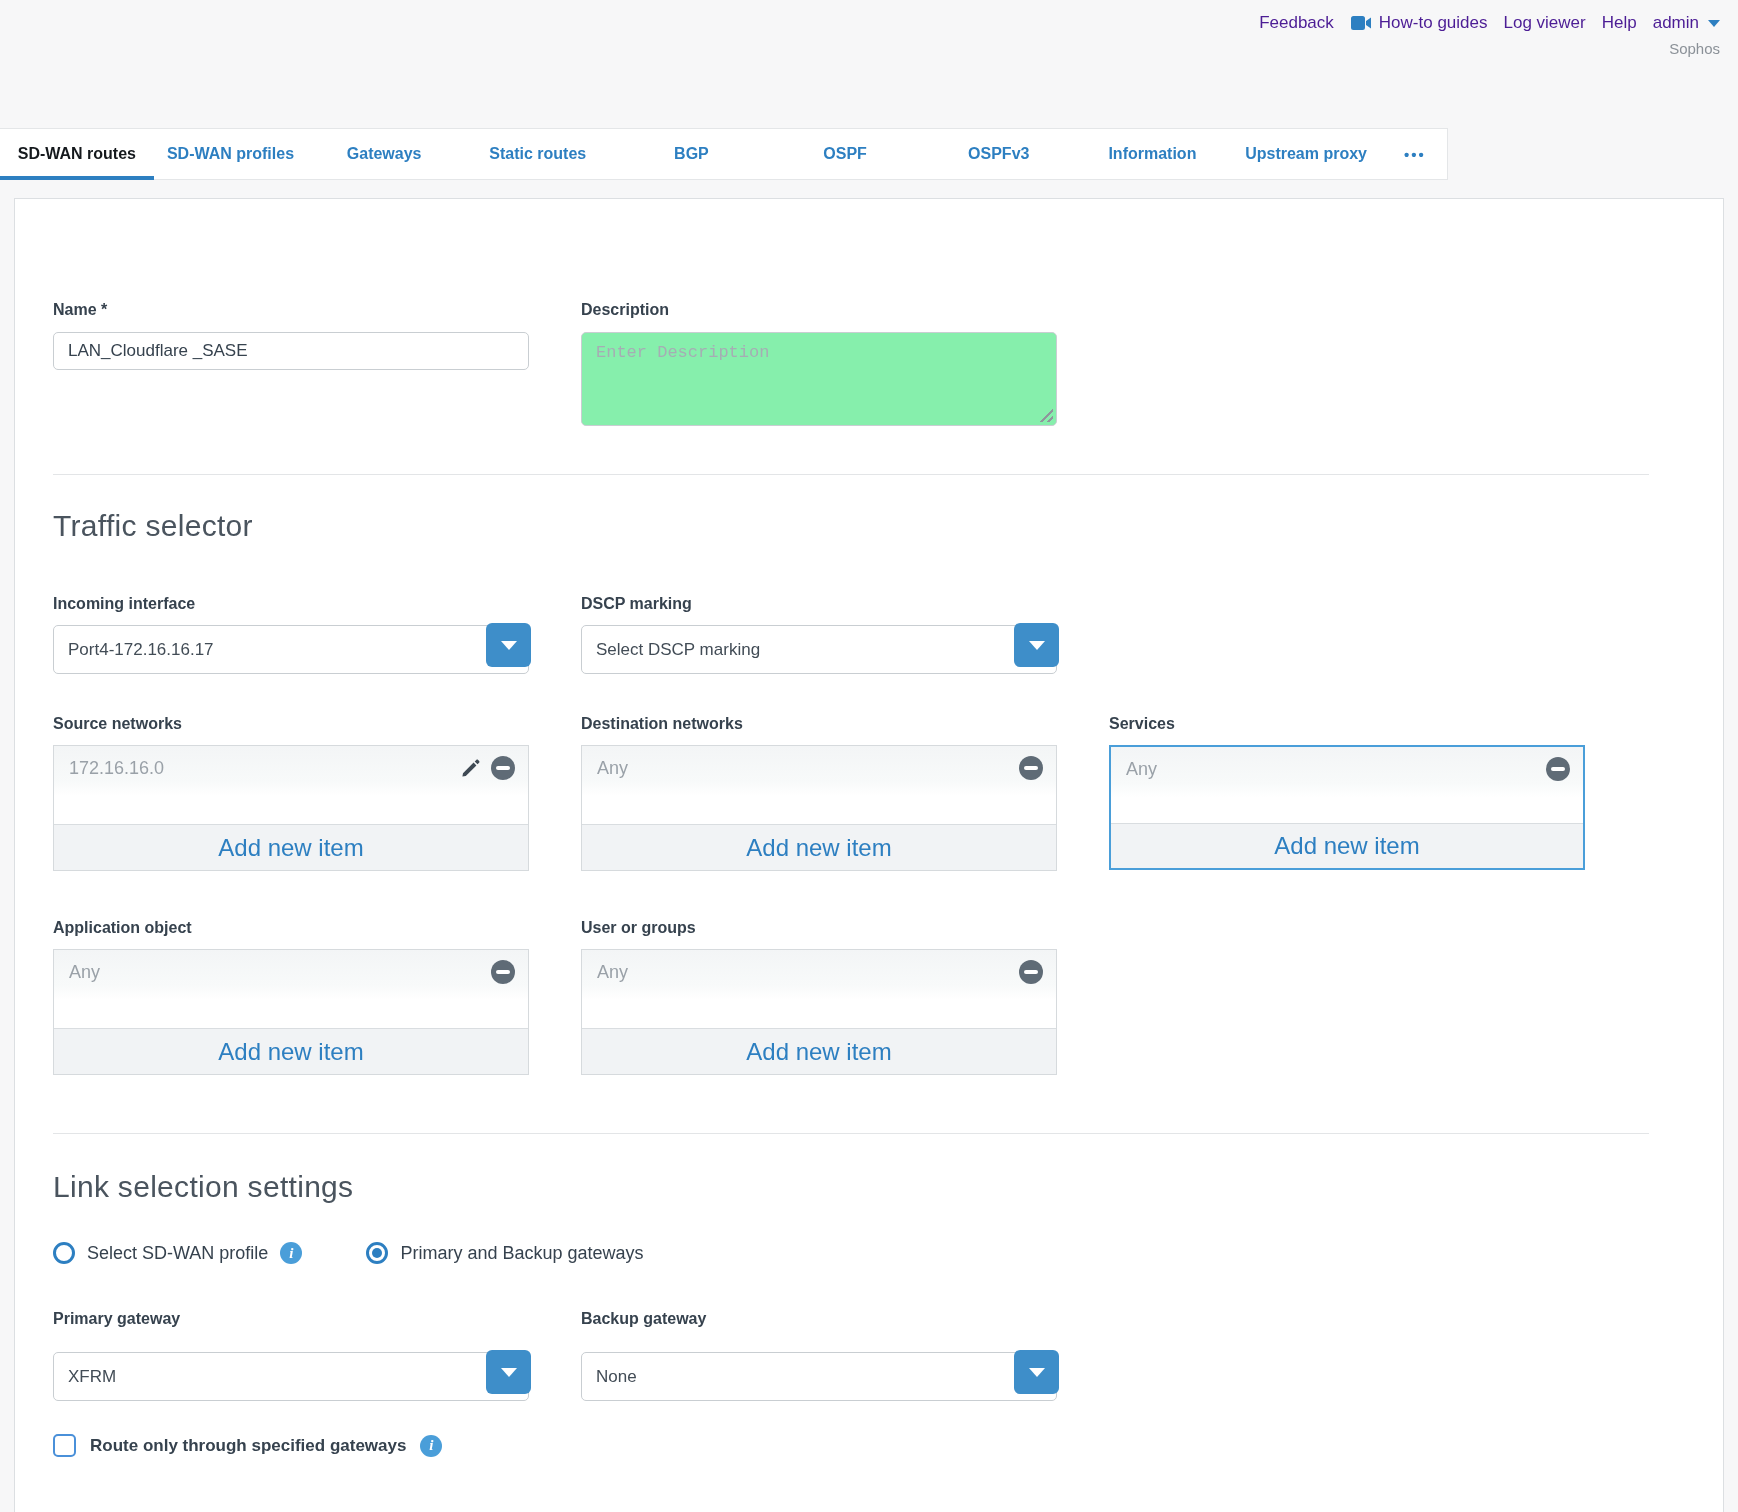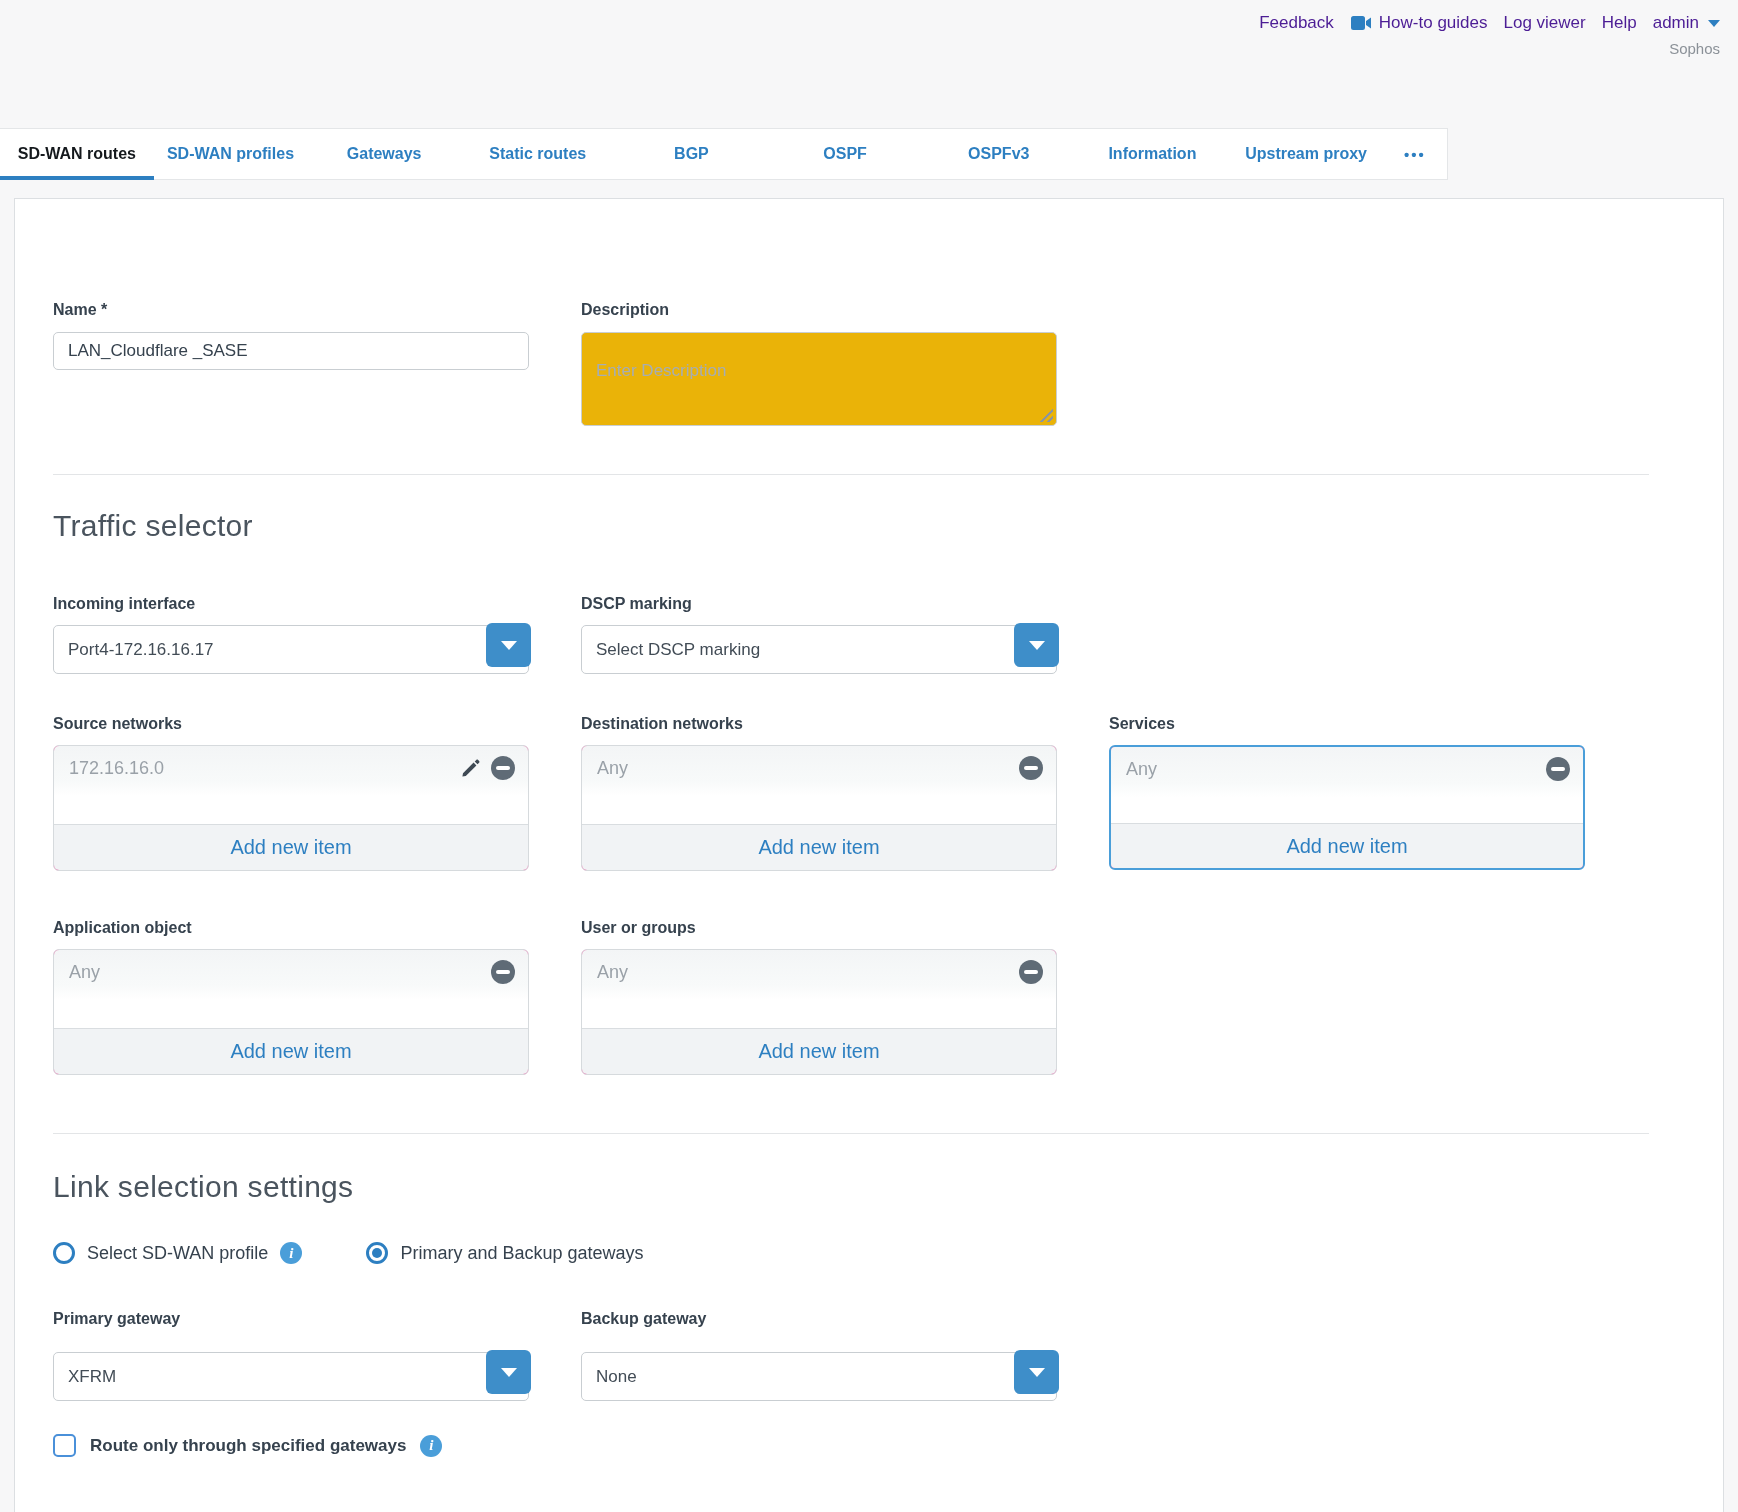--- a/index.html
+++ b/index.html
@@ -31,48 +31,48 @@
   .card { margin: 18px 14px 16px 14px; background: #fff; border: 1px solid #dcdfe2; padding: 102px 38px 150px 38px; min-height: 1296px; }
 
   .grid { display: flex; gap: 52px; }
   .col { width: 476px; }
 
   .field-label { font-size: 16px; font-weight: 700; color:#36424e; margin-bottom: 13px; }
 
   .text-input { width: 100%; height: 38px; border: 1px solid #c9ced2; border-radius: 5px; font-size: 17px; padding: 0 14px; color:#36424e; font-family:"Liberation Sans", sans-serif; outline:none; background:#fff; }
 
   .textarea-wrap { position: relative; width: 100%; }
-  .textarea { width: 100%; height: 94px; border: 1px solid #c9ced2; border-radius: 5px; font-size: 17px; padding: 28px 14px; color:#36424e; font-family:Liberation Sans, sans-serif; resize: none; outline:none; background:#eab308; }
+  .textarea { width: 100%; height: 94px; border: 1px solid #c9ced2; border-radius: 5px; font-size: 17px; padding: 10px 14px; color:#36424e; font-family:Liberation Mono, monospace; resize: none; outline:none; background:#86efac; }
   .textarea::placeholder { color: #a6adb4; }
   .resize-grip { position:absolute; right:4px; bottom:8px; width:16px; height:16px;
     background: repeating-linear-gradient(135deg, transparent 0 3px, #8f969c 3px 5px);
     clip-path: polygon(100% 0, 100% 100%, 0 100%); cursor: nwse-resize; }
 
   .divider { height: 1px; background: #e3e5e7; margin: 44px 36px 0 0; }
 
   .section-heading { font-size: 30px; font-weight: 400; color: #4a545e; letter-spacing: .3px; }
 
   
   .select { position: relative; width: 100%; height: 40px; }
   .select-box { height: 49px; border: 1px solid #c9ced2; border-radius: 5px; display:flex; align-items:center; padding: 0 56px 0 14px; font-size: 17px; color:#424c56; background:#fff; }
   .select-btn { position:absolute; right:-2px; top:-2px; width:45px; height:44px; background:#3e8ec9; border:none; border-radius:6px; display:flex; align-items:center; justify-content:center; cursor:pointer; }
   .caret-down { width:0; height:0; border-left:8px solid transparent; border-right:8px solid transparent; border-top:9px solid #fff; }
 
   
-  .listbox { border: 1px solid #d6dadd; border-radius: 6px; overflow: hidden; background: #ec4899; }
+  .listbox { border: 1px solid #d6dadd; border-radius: 0; overflow: hidden; background: #ec4899; }
   .listbox.focused { border: 2px solid #4a9ed9; }
   .list-area { height: 78px; background: linear-gradient(180deg, #f3f5f6 0px, #f8fafa 36px, #ffffff 50px); }
   .listbox.focused .list-area { height: 76px; }
   .list-item { height: 44px; display:flex; align-items:center; padding: 0 13px 0 15px; font-size: 18px; color: #9aa1a8; }
   .item-icons { margin-left:auto; display:flex; align-items:center; gap: 9px; }
   .minus-icon { width:24px; height:24px; border-radius:50%; background:#5f6b76; position:relative; cursor:pointer; flex:none; }
   .minus-icon::after { content:""; position:absolute; left:5px; right:5px; top:10px; height:4px; background:#fff; border-radius:2px; }
   .pencil-icon { width:22px; height:22px; cursor:pointer; flex:none; }
   .pencil-icon svg { display:block; }
-  .list-footer { border-top: 1px solid #d9dde0; background: #f1f3f5; height: 46px; display:flex; align-items:center; justify-content:center; font-size: 20px; color:#2d7fc1; cursor:pointer; }
+  .list-footer { border-top: 1px solid #d9dde0; background: #f1f3f5; height: 46px; display:flex; align-items:center; justify-content:center; font-size: 24px; color:#2d7fc1; cursor:pointer; }
   .listbox.focused .list-footer { height: 45px; }
 
   
   .radio-row { display:flex; align-items:center; margin-top: 38px; }
   .radio-group { display:flex; align-items:center; gap: 12px; }
   .radio { width:22px; height:22px; border:3px solid #2d7fc1; border-radius:50%; background:#fff; position:relative; cursor:pointer; flex:none; }
   .radio.checked::after { content:""; position:absolute; inset:3px; background:#2d7fc1; border-radius:50%; }
   .radio-label { font-size: 18px; color:#36424e; }
   .info-icon { width:22px; height:22px; border-radius:50%; background:#4a9ed9; color:#fff; display:flex; align-items:center; justify-content:center; font-family:"Liberation Serif", serif; font-style:italic; font-weight:700; font-size:15px; flex:none; }
 

